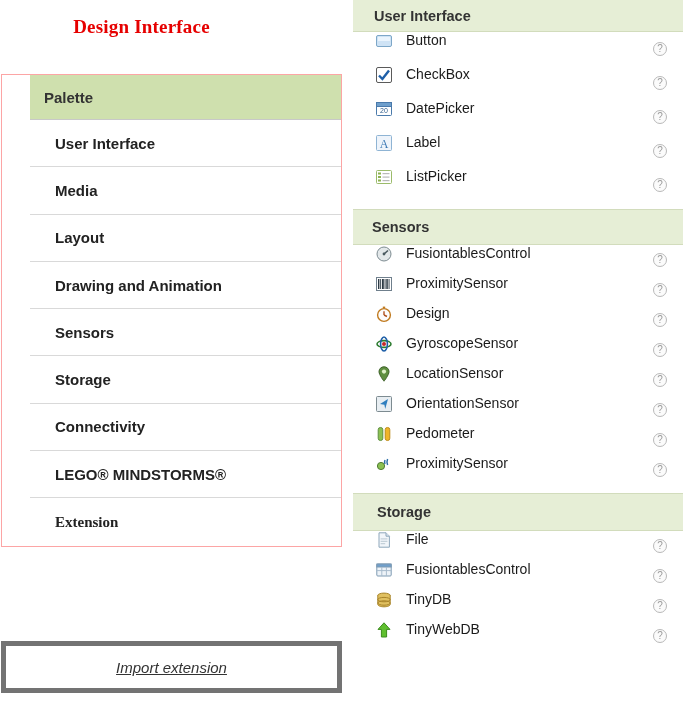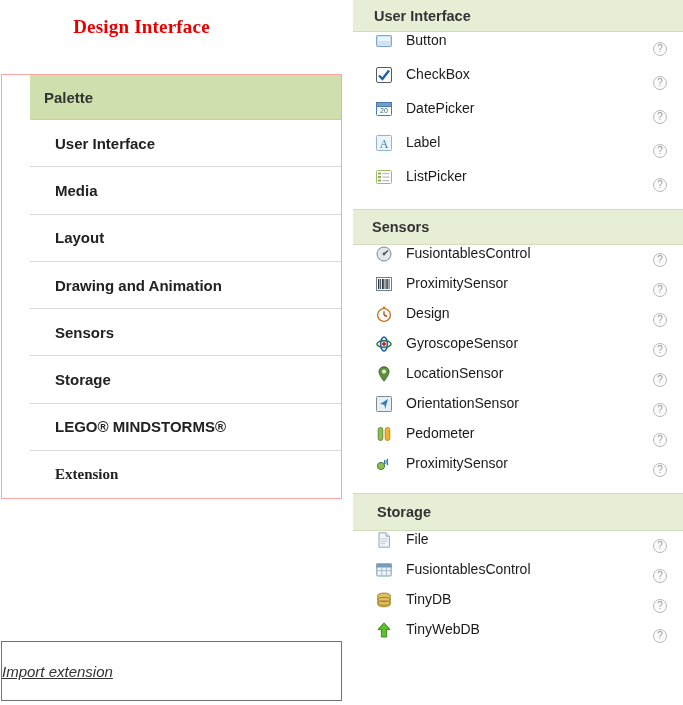--- a/index.html
+++ b/index.html
@@ -67,26 +67,26 @@
     color: #222222;
     background: #ffffff;
   }
   .palette-item:last-child { border-bottom: none; font-family: Liberation Serif, serif; }
 
   .import-box {
     position: absolute;
     left: 1px;
     top: 641px;
     width: 341px;
-    height: 60px;
-    border: 1px solid #737373;
+    height: 52px;
+    border: 5px solid #737373;
     background: #ffffff;
     display: flex;
     align-items: center;
-    justify-content: flex-start;
+    justify-content: center;
   }
   .import-link {
     font-size: 15px;
     font-style: italic;
     color: #333333;
     text-decoration: underline;
   }
 
   
   .right-col {
@@ -198,20 +198,23 @@
       <div class="palette-item">
         <span>Drawing and Animation</span>
       </div>
       <div class="palette-item">
         <span>Sensors</span>
       </div>
       <div class="palette-item">
         <span>Storage</span>
       </div>
       <div class="palette-item">
+        <span>Connectivity</span>
+      </div>
+      <div class="palette-item">
         <span>LEGO® MINDSTORMS®</span>
       </div>
       <div class="palette-item">
         <span>Extension</span>
       </div>
     </div>
 
     <div class="import-box">
       <span class="import-link">Import extension</span>
     </div>

